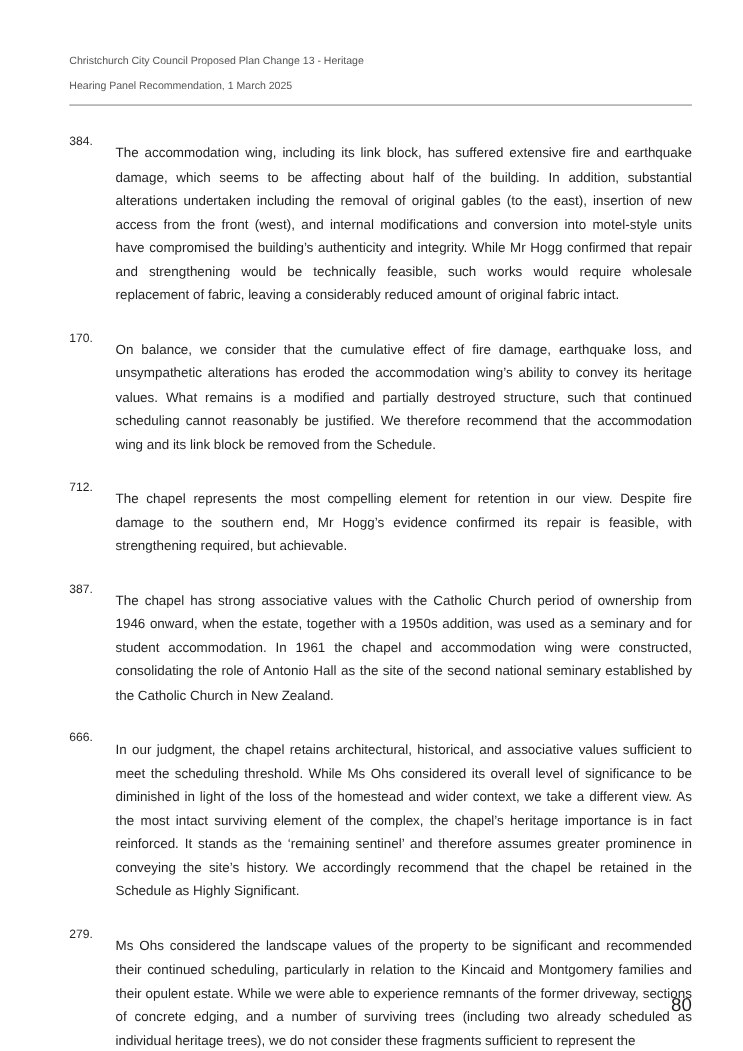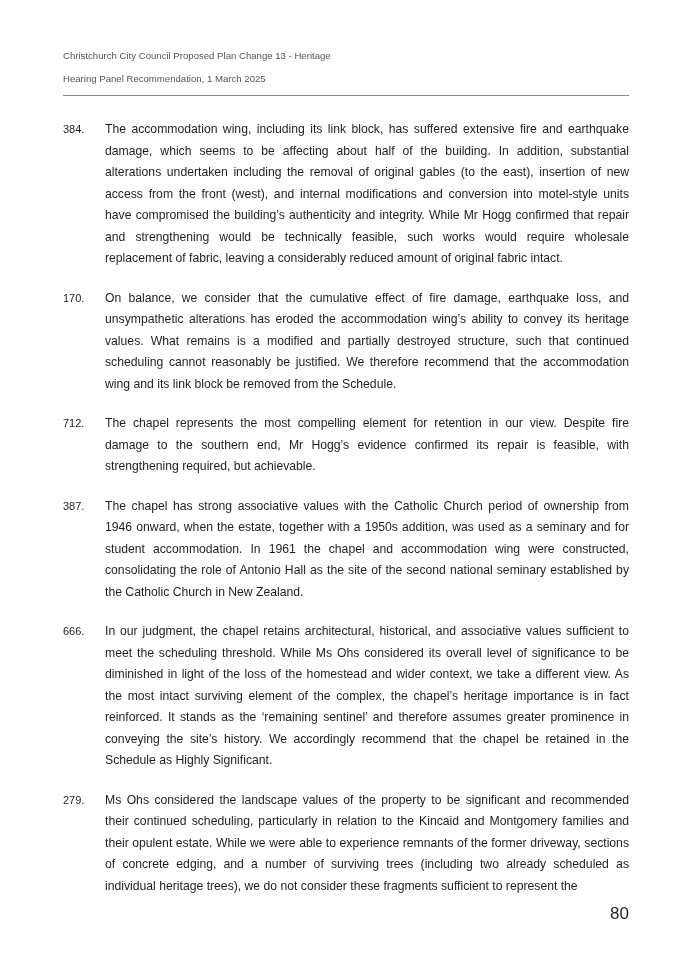--- a/index.html
+++ b/index.html
@@ -16,20 +16,21 @@
   .rule {
     position: absolute; left: 63px; top: 95px; width: 566px; height: 1px;
     background: #8a8a8a;
   }
   .content { position: absolute; left: 63px; top: 119px; width: 566px; }
   .para { display: flex; margin-bottom: 18px; }
   .num { width: 42px; flex: none; font-size: 11px; line-height: 21.5px; }
   .text {
     width: 524px; font-size: 12.2px; line-height: 21.5px;
     text-align: justify;
+    margin-top: 10px;
   }
   .page-num {
     position: absolute; right: 46px; top: 904px; font-size: 17px; color: #1f1f1f;
   }
 </style>
 </head>
 <body>
 
 <div class="header">
   <div class="h1">Christchurch City Council Proposed Plan Change 13 - Heritage</div>

